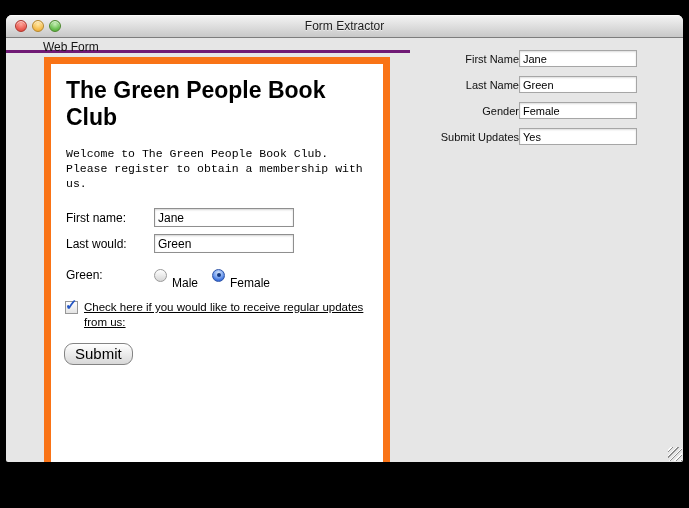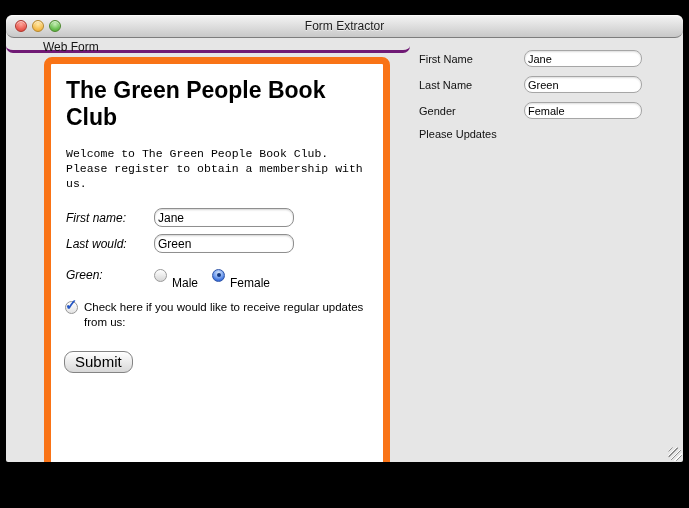--- a/index.html
+++ b/index.html
@@ -1,15 +1,15 @@
 <!DOCTYPE html>
 <html><head>
 <meta charset="utf-8">
 <style>
-  * { box-sizing: border-box; border-radius: 8px; }
+  * { box-sizing: border-box; }
   html,body { margin:0; padding:0; }
   body {
     width: 689px; height: 508px;
     background: #000;
     font-family: "Liberation Sans", sans-serif;
     position: relative;
     overflow: hidden;
   }
 
   
@@ -67,21 +67,21 @@
     font-size:23px; line-height:27px; font-weight:bold;
     margin:13px 24px 0 15px;
   }
   .webview p.intro {
     font-size:11.5px; line-height:15px;
     margin:15px 8px 0 15px;
     font-family:Liberation Mono, monospace;
   }
   .frow { display:flex; align-items:center; margin:0 0 7px 15px; }
   .frow.first { margin-top:17px; }
-  .frow > label { width:88px; font-size:12px;font-style:italic; }
+  .frow > label { width:88px; font-size:12px; }
   input.tin {
     width:140px; height:19px;
     border:1px solid #8f8f8f;
     box-shadow: inset 0 1px 2px rgba(0,0,0,0.18);
     font-family:inherit; font-size:12px; padding:0 3px;
     background:#fff;
   }
   .radio {
     display:inline-block; width:13px; height:13px; border-radius:50%;
     border:1px solid #9a9a9a;
@@ -90,21 +90,21 @@
   }
   .radio.on {
     border-color:#2f55a8;
     background: radial-gradient(circle at 50% 28%, #d7e6fb 0%, #7fa7f0 45%, #3a6fdb 75%, #2f5cc2 100%);
   }
   .radio.on::after {
     content:""; position:absolute; left:3.5px; top:3.5px;
     width:4px; height:4px; border-radius:50%; background:#12377f;
   }
   .rlabel { font-size:12px; margin:16px 14px 0 5px; }
-  .crow { display:flex; margin:10px 12px 12px 14px; }
+  .crow { display:flex; margin:10px 12px 4px 14px;text-decoration:underline; }
   .checkbox {
     flex:0 0 13px; width:13px; height:13px; margin-top:1px;
     border:1px solid #979797;
     background: linear-gradient(#ffffff, #e3e3e3);
     position:relative;
   }
   .checkbox.on::after {
     content:"\2713";
     position:absolute; left:-1px; top:-6px;
     font-size:15px; font-weight:bold; color:#2456c4;
@@ -116,22 +116,22 @@
     padding:1px 10px 2px;
     border:1px solid #848484; border-radius:9px;
     background: linear-gradient(#ffffff, #d8d8d8);
     box-shadow: 0 1px 0 rgba(255,255,255,0.8);
   }
 
   
   .rows { padding-top:11px; }
   .drow { display:flex; align-items:center; margin-bottom:9px; }
   .drow > label {
-    width:100px; font-size:11px; color:#101010;
-    margin-right:5px; white-space:nowrap;
+    width:100px; text-align:right; font-size:11px; color:#101010;
+    white-space:nowrap;
   }
   input.dfield {
     width:118px; height:17px;
     border:1px solid #a6a6a6;
     box-shadow: inset 0 1px 2px rgba(0,0,0,0.14);
     font-family:inherit; font-size:11px; padding:0 3px;
     background:#fff;
   }
 
   .resize-grip {
@@ -202,21 +202,22 @@
         </div>
         <div class="drow">
           <label>Last Name</label>
           <input class="dfield" type="text" value="Green" style="">
         </div>
         <div class="drow">
           <label>Gender</label>
           <input class="dfield" type="text" value="Female" style="">
         </div>
         <div class="drow">
-          <label>Please Updates</label>
+          <label>Submit Updates</label>
+          <input class="dfield" type="text" value="Yes" style="">
         </div>
       </div>
     </div>
 
   </div>
 
   <div class="resize-grip"></div>
 </div>
 
 </body></html>

